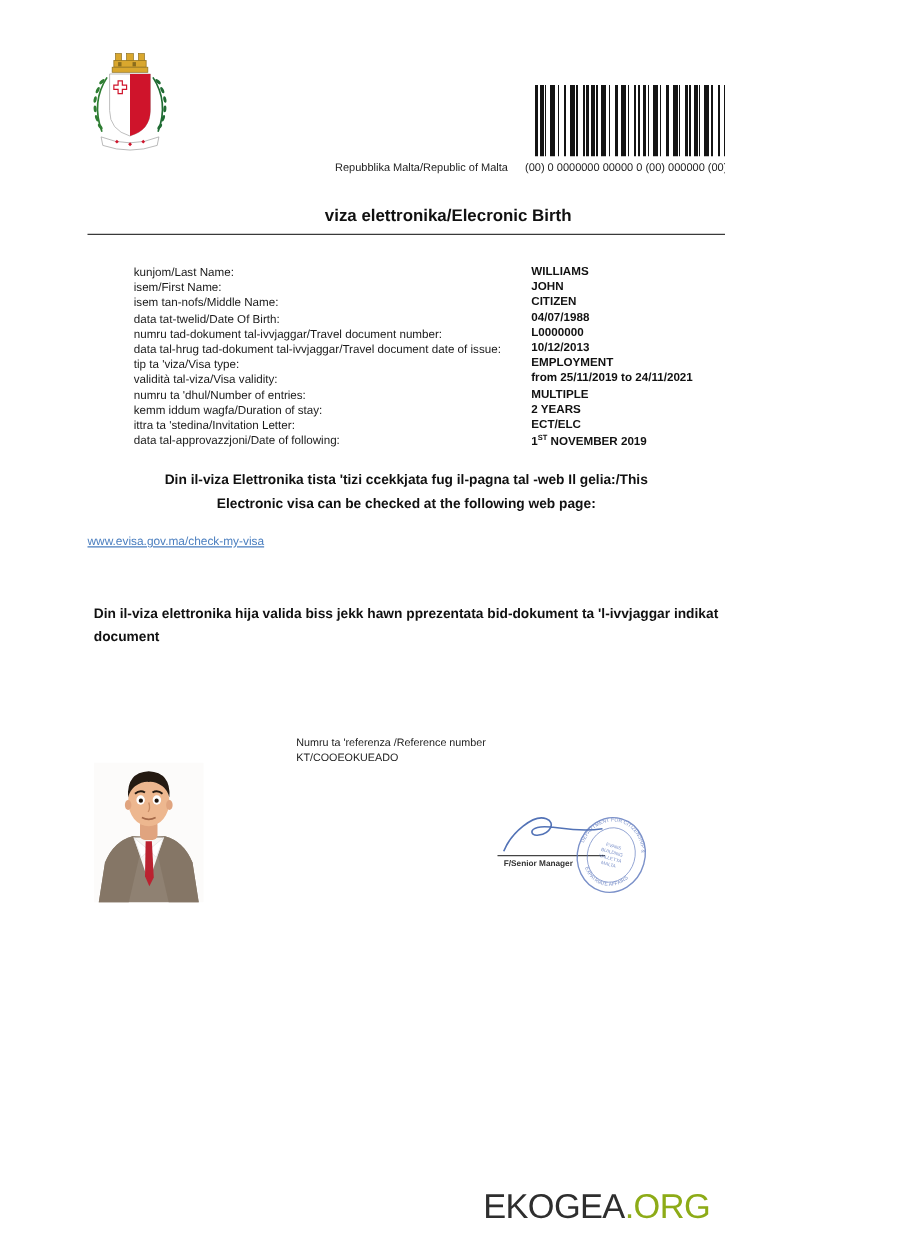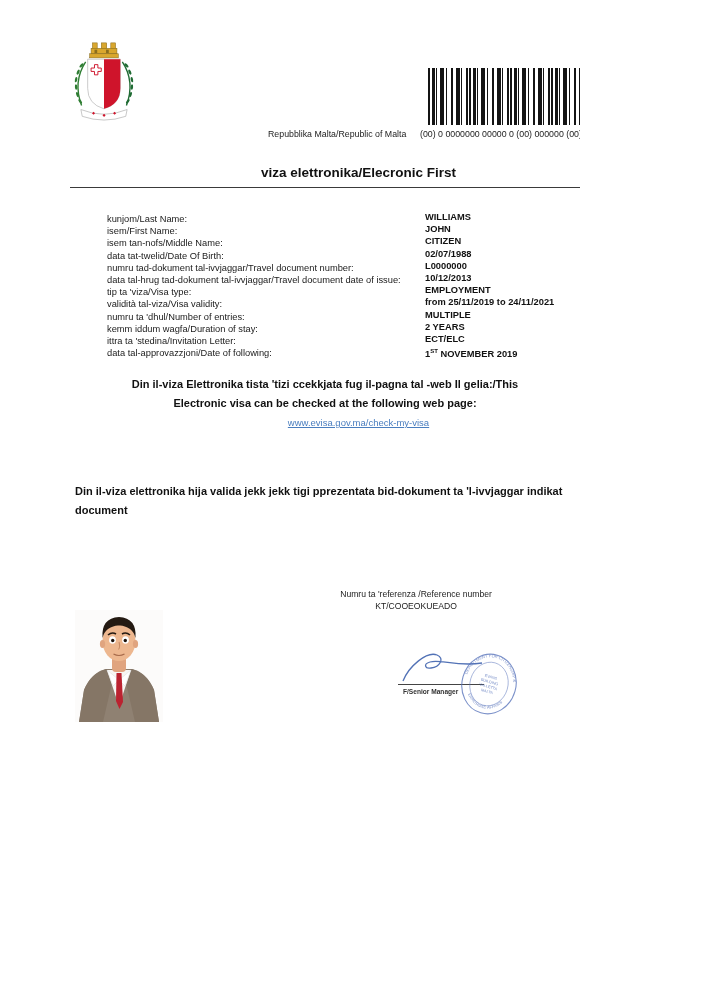--- a/index.html
+++ b/index.html
@@ -28,25 +28,25 @@
   .val{position:absolute;left:350px;top:0;font-size:9.3px;font-weight:bold;color:#111;white-space:nowrap;}
   .val sup{font-size:6px;vertical-align:4px;}
 
   
   .note{position:absolute;left:75px;width:500px;font-size:11px;font-weight:bold;
         color:#111;line-height:19px;}
   .note1{top:375px;text-align:center;}
   .note2{top:482px;}
 
   
-  .linkwrap{position:absolute;left:70px;top:412px;width:577px;text-align:center;}
+  .linkwrap{position:absolute;left:70px;top:423px;width:577px;}
   .linkwrap a{color:#4a7ebf;font-size:9.5px;text-decoration:underline;}
 
   
-  .ref{position:absolute;left:256px;top:589px;width:320px;text-align:center;
+  .ref{position:absolute;left:237px;top:589px;width:320px;
        font-size:8.6px;line-height:11.5px;color:#222;}
 
   
   .photo{position:absolute;left:75px;top:610px;width:88px;height:112px;}
 
   
   .sig-scribble{position:absolute;left:399px;top:647px;width:86px;height:38px;}
   .sig-line{position:absolute;left:398px;top:684px;width:86px;border-top:1px solid #444;}
   .sig-title{position:absolute;left:403px;top:688px;font-size:6.6px;font-weight:bold;color:#333;white-space:nowrap;}
   .stamp{position:absolute;left:457px;top:651px;width:64px;height:66px;opacity:.8;}
@@ -103,39 +103,39 @@
       <rect x="33" y="107" width="3.2" height="3.2" transform="rotate(45 34.6 108.6)"></rect>
       <rect x="48.5" y="110" width="3.2" height="3.2" transform="rotate(45 50.1 111.6)"></rect>
       <rect x="64" y="107" width="3.2" height="3.2" transform="rotate(45 65.6 108.6)"></rect>
     </g>
   </svg>
 
   <div class="barcode"></div>
   <div class="republic">Repubblika Malta/Republic of Malta</div>
   <div class="bc-num">(00) 0 0000000 00000 0 (00) 000000 (00) LM000</div>
 
-  <div class="title">viza elettronika/Elecronic First</div>
+  <div class="title">viza elettronika/Elecronic Birth</div>
   <div class="rule"></div>
 
   <div class="fields">
     <div class="row">
       <span class="lbl">kunjom/Last Name:</span>
       <span class="val">WILLIAMS</span>
     </div>
     <div class="row">
       <span class="lbl">isem/First Name:</span>
       <span class="val">JOHN</span>
     </div>
     <div class="row">
       <span class="lbl">isem tan-nofs/Middle Name:</span>
       <span class="val">CITIZEN</span>
     </div>
     <div class="row">
       <span class="lbl">data tat-twelid/Date Of Birth:</span>
-      <span class="val">02/07/1988</span>
+      <span class="val">04/07/1988</span>
     </div>
     <div class="row">
       <span class="lbl">numru tad-dokument tal-ivvjaggar/Travel document number:</span>
       <span class="val">L0000000</span>
     </div>
     <div class="row">
       <span class="lbl">data tal-hrug tad-dokument tal-ivvjaggar/Travel document date of issue:</span>
       <span class="val">10/12/2013</span>
     </div>
     <div class="row">
@@ -167,21 +167,21 @@
   <div class="note note1">
     <div>Din il-viza Elettronika tista 'tizi ccekkjata fug il-pagna tal -web Il gelia:/This</div>
     <div>Electronic visa can be checked at the following web page:</div>
   </div>
 
   <div class="linkwrap">
     <a href="#">www.evisa.gov.ma/check-my-visa</a>
   </div>
 
   <div class="note note2">
-    <div>Din il-viza elettronika hija valida jekk jekk tigi pprezentata bid-dokument ta 'l-ivvjaggar indikat</div>
+    <div>Din il-viza elettronika hija valida biss jekk hawn pprezentata bid-dokument ta 'l-ivvjaggar indikat</div>
     <div>document</div>
   </div>
 
   <div class="ref">
     <div>Numru ta 'referenza /Reference number</div>
     <div>KT/COOEOKUEADO</div>
   </div>
 
   <svg class="photo" viewBox="0 0 88 112">
     <rect x="0" y="0" width="88" height="112" fill="#fcfbfa"></rect>
@@ -236,14 +236,17 @@
       </text>
       <g font-size="3.8" text-anchor="middle" stroke="none">
         <text x="32" y="27">EVANS</text>
         <text x="32" y="32">BUILDING</text>
         <text x="32" y="37">VALLETTA</text>
         <text x="32" y="42">MALTA</text>
       </g>
     </g>
   </svg>
 
+  <div class="logo">
+    <span class="ek">EKOGEA</span><span class="org">.ORG</span>
+  </div>
 
 </div>
 
 </body></html>

